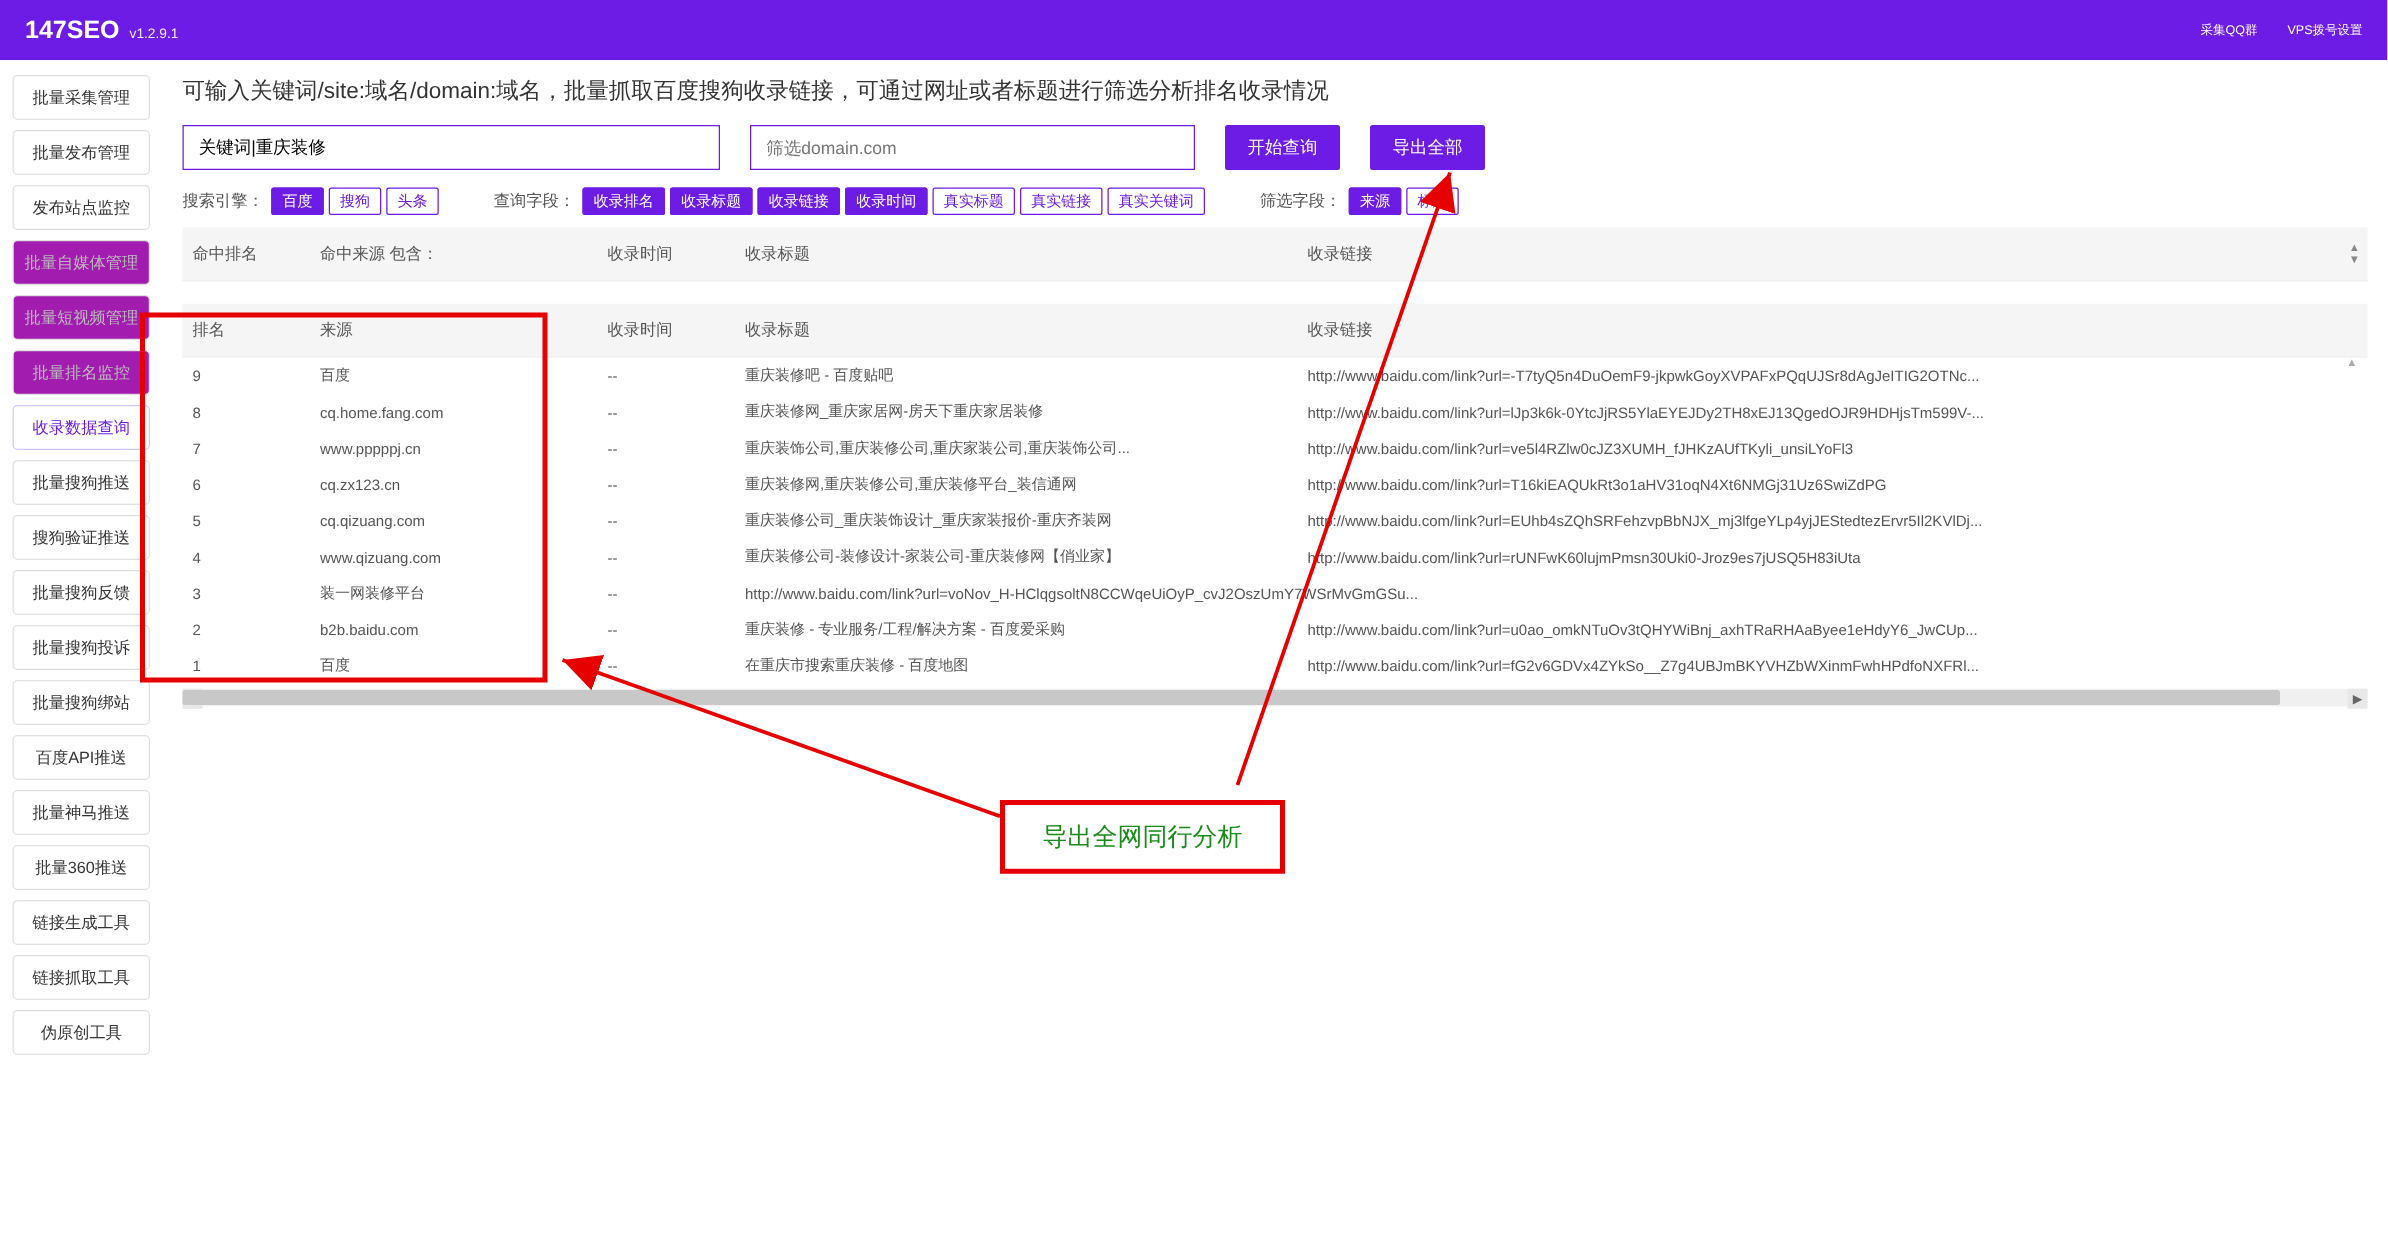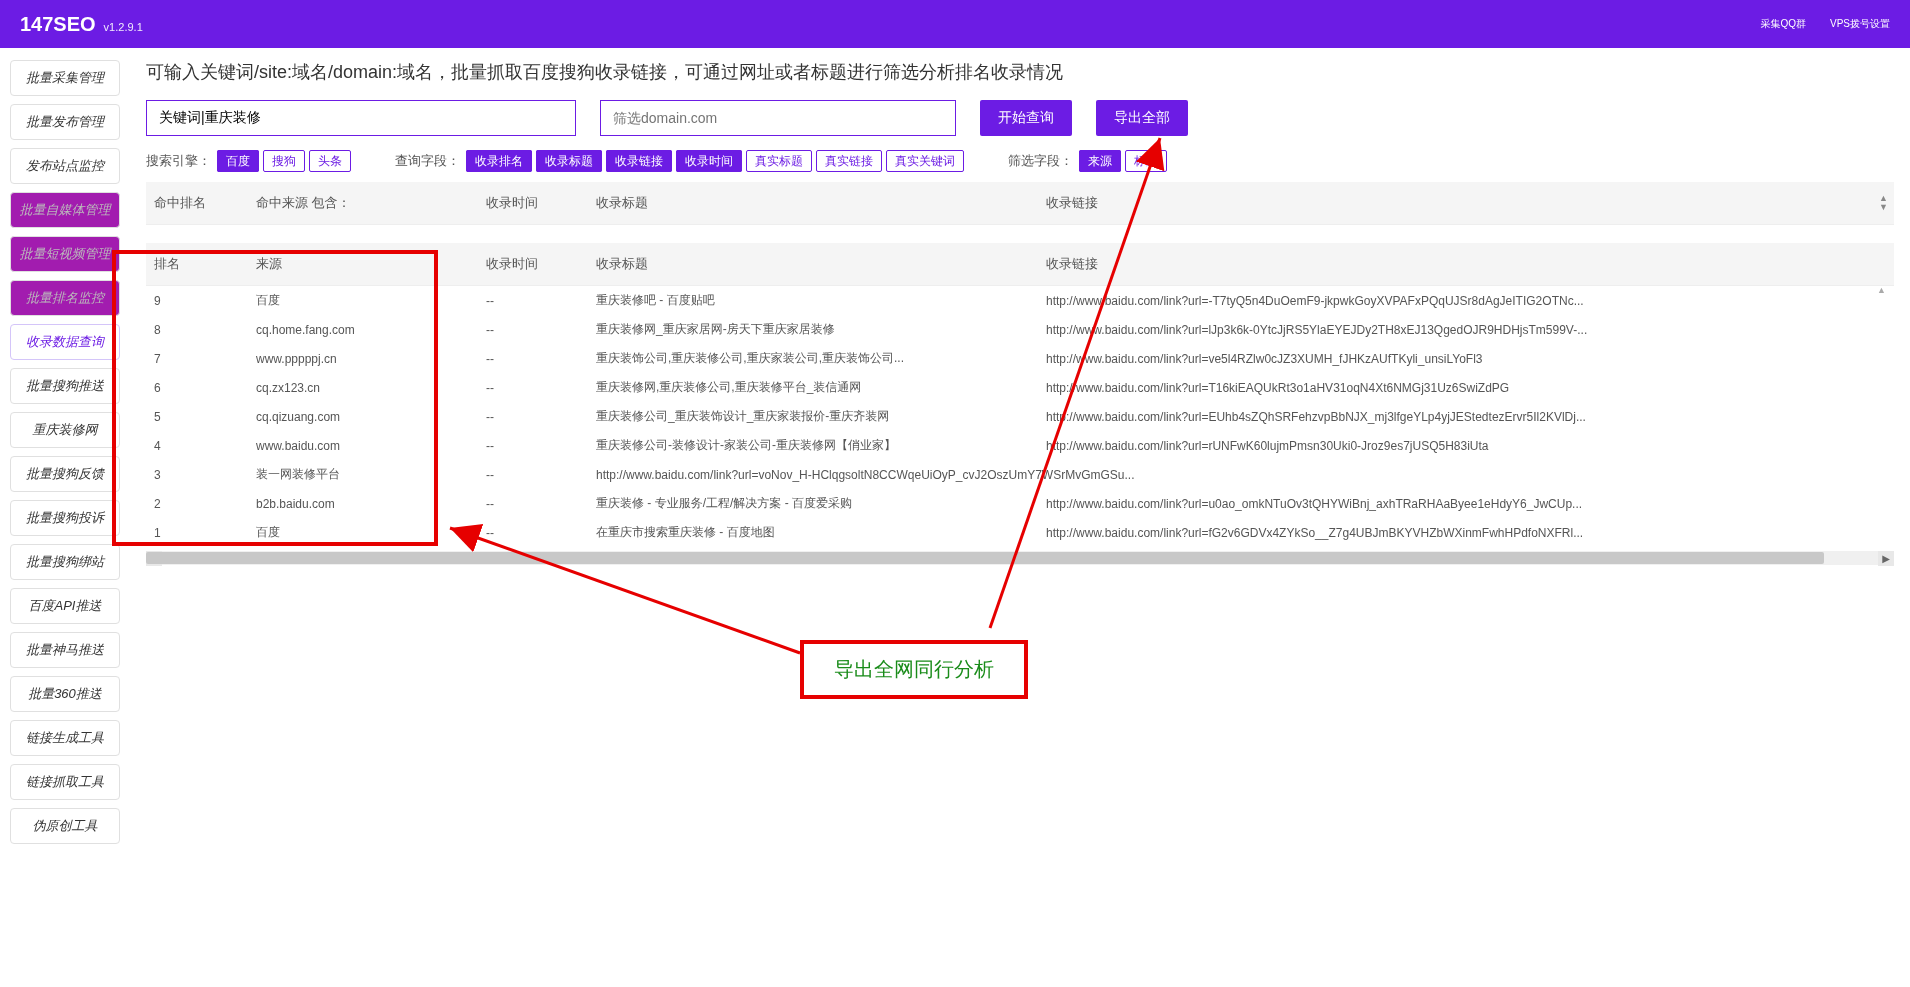--- a/index.html
+++ b/index.html
@@ -8,21 +8,21 @@
     .header { background: #6c1ce4; color: #fff; height: 48px; display: flex; align-items: center; justify-content: space-between; padding: 16px 20px; }
     .header-left { display: flex; align-items: baseline; gap: 8px; }
     .logo { font-size: 20px; font-weight: bold; }
     .version { font-size: 11px; opacity: 0.9; }
     .header-right { display: flex; gap: 24px; font-size: 10px; justify-content: flex-end; }
     .header-link { cursor: pointer; }
     
     .container { display: flex; }
     
     .sidebar { width: 130px; padding: 12px 10px; display: flex; flex-direction: column; gap: 8px; }
-    .sidebar-item { background: #fff; border: 1px solid #e0e0e0; border-radius: 4px; padding: 8px 6px; text-align: center; font-size: 13px; cursor: pointer; color: #333; font-style: italic; }
+    .sidebar-item { background: #fff; border: 1px solid #e0e0e0; border-radius: 4px; padding: 8px 6px; text-align: center; font-size: 13px; cursor: pointer; color: #333; }
     .sidebar-item.disabled { color: #bbb; background: #a21caf; }
     .sidebar-item.active { color: #6c1ce4; border-color: #d4c5f9; }
     
     .main { flex: 1; padding: 12px 16px; position: relative; }
     
     .page-desc { font-size: 18px; color: #333; margin-bottom: 16px; }
     
     .search-row { display: flex; gap: 24px; align-items: center; margin-bottom: 16px; }
     .input-box { border: 1px solid #6c1ce4; padding: 9px 12px; font-size: 14px; outline: none; }
     .input-keyword { width: 430px; }
@@ -80,21 +80,21 @@
 <div class="container">
   <div class="sidebar" id="sidebar">
       <div class="sidebar-item">批量采集管理</div>
       <div class="sidebar-item">批量发布管理</div>
       <div class="sidebar-item">发布站点监控</div>
       <div class="sidebar-item disabled">批量自媒体管理</div>
       <div class="sidebar-item disabled">批量短视频管理</div>
       <div class="sidebar-item disabled">批量排名监控</div>
       <div class="sidebar-item active">收录数据查询</div>
       <div class="sidebar-item">批量搜狗推送</div>
-      <div class="sidebar-item">重庆装修网</div>
+      <div class="sidebar-item">搜狗验证推送</div>
       <div class="sidebar-item">批量搜狗反馈</div>
       <div class="sidebar-item">批量搜狗投诉</div>
       <div class="sidebar-item">批量搜狗绑站</div>
       <div class="sidebar-item">百度API推送</div>
       <div class="sidebar-item">批量神马推送</div>
       <div class="sidebar-item">批量360推送</div>
       <div class="sidebar-item">链接生成工具</div>
       <div class="sidebar-item">链接抓取工具</div>
       <div class="sidebar-item">伪原创工具</div>
     </div>
@@ -180,21 +180,21 @@
         </div>
         <div class="data-row">
           <div class="col-rank">5</div>
           <div class="col-source">cq.qizuang.com</div>
           <div class="col-time">--</div>
           <div class="col-title-cell">重庆装修公司_重庆装饰设计_重庆家装报价-重庆齐装网</div>
           <div class="col-link-cell">http://www.baidu.com/link?url=EUhb4sZQhSRFehzvpBbNJX_mj3lfgeYLp4yjJEStedtezErvr5Il2KVlDj...</div>
         </div>
         <div class="data-row">
           <div class="col-rank">4</div>
-          <div class="col-source">www.baidu.com</div>
+          <div class="col-source">www.qizuang.com</div>
           <div class="col-time">--</div>
           <div class="col-title-cell">重庆装修公司-装修设计-家装公司-重庆装修网【俏业家】</div>
           <div class="col-link-cell">http://www.baidu.com/link?url=rUNFwK60lujmPmsn30Uki0-Jroz9es7jUSQ5H83iUta</div>
         </div>
         <div class="data-row">
           <div class="col-rank">3</div>
           <div class="col-source">装一网装修平台</div>
           <div class="col-time">--</div>
           <div class="col-link-cell">http://www.baidu.com/link?url=voNov_H-HClqgsoltN8CCWqeUiOyP_cvJ2OszUmY7WSrMvGmGSu...</div>
         </div>

